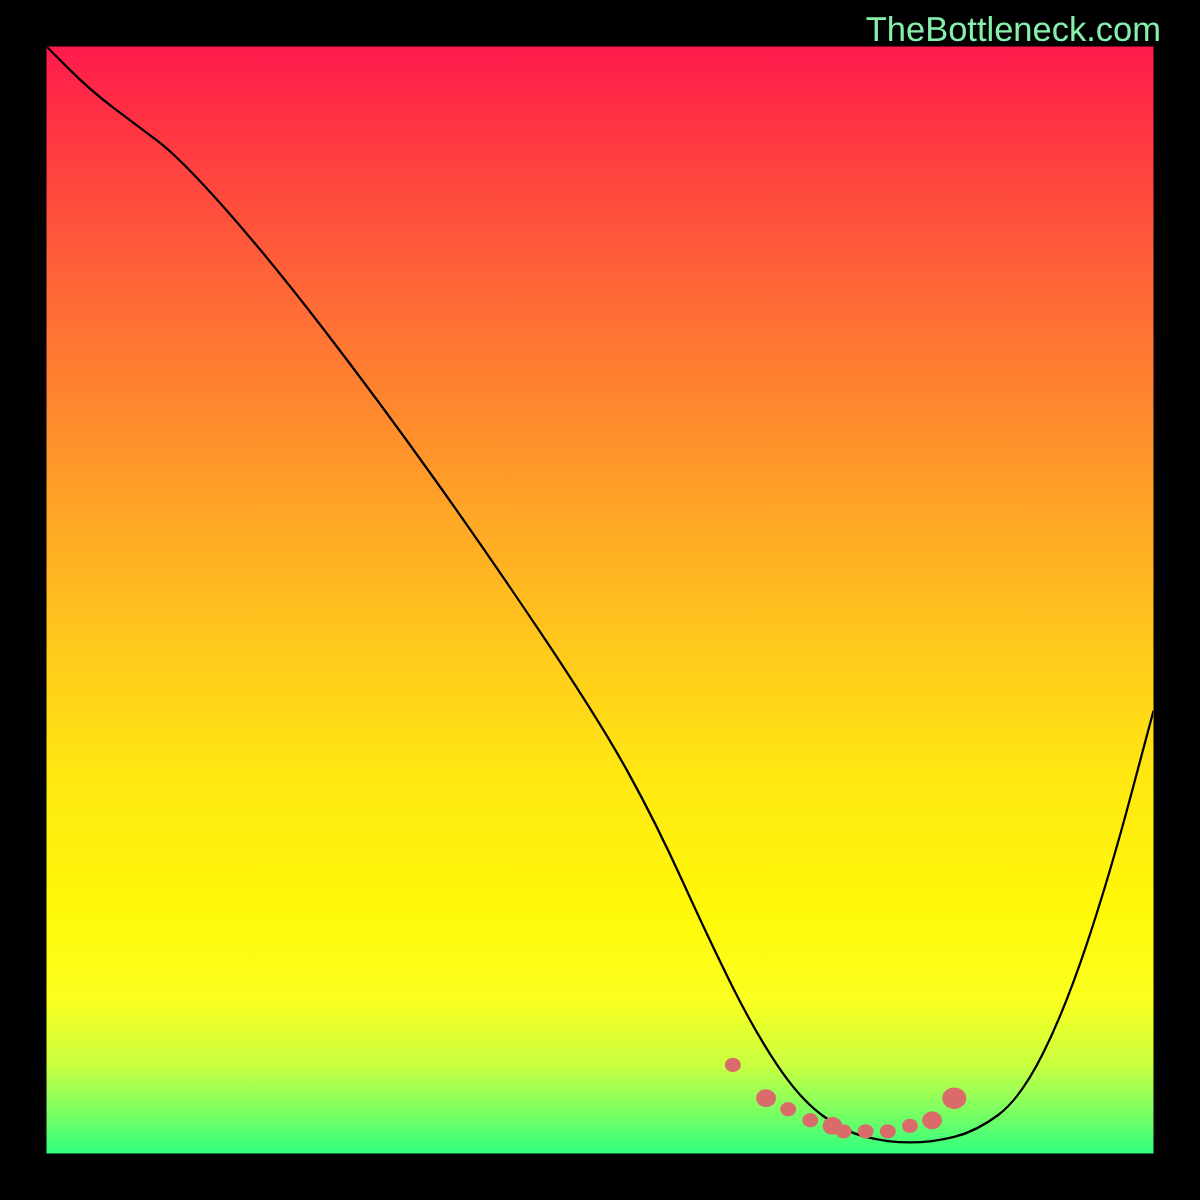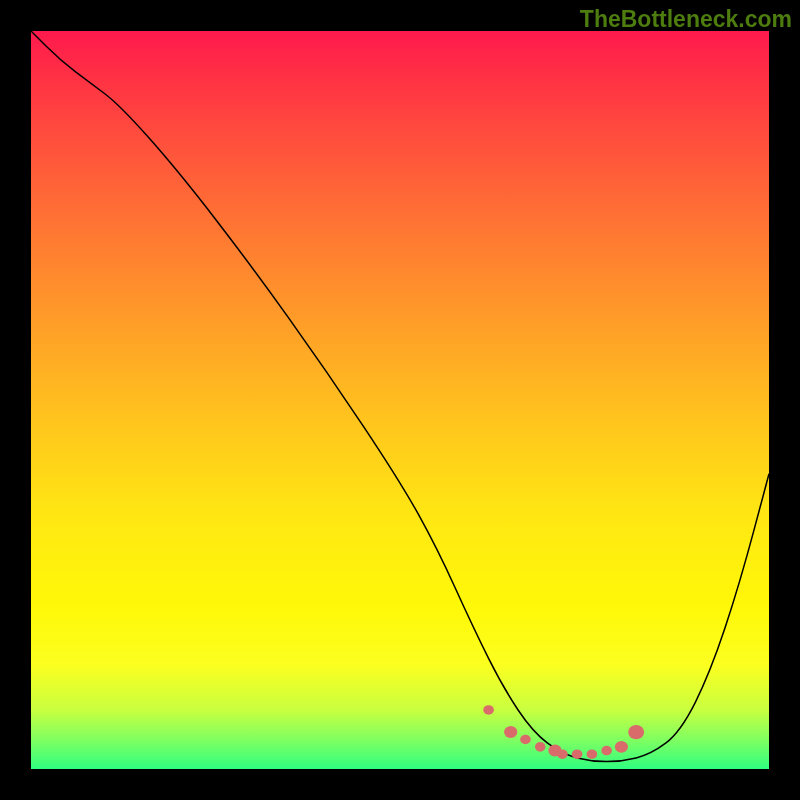--- a/index.html
+++ b/index.html
@@ -6,24 +6,24 @@
   body {
     width: 800px;
     height: 800px;
     background: #000;
     position: relative;
     font-family: Arial, sans-serif;
   }
   .watermark {
     position: absolute;
     top: 6px;
-    right: 8px;
-    color: #4d7c0f;
+    right: 26px;
+    color: #86efac;
     font-size: 23px;
-    font-weight: bold;
+    font-weight: normal;
     z-index: 10;
   }
   .plot-area {
     position: absolute;
     left: 31px;
     top: 31px;
     width: 738px;
     height: 738px;
     background: linear-gradient(to bottom,
       #ff1a4d 0%,

